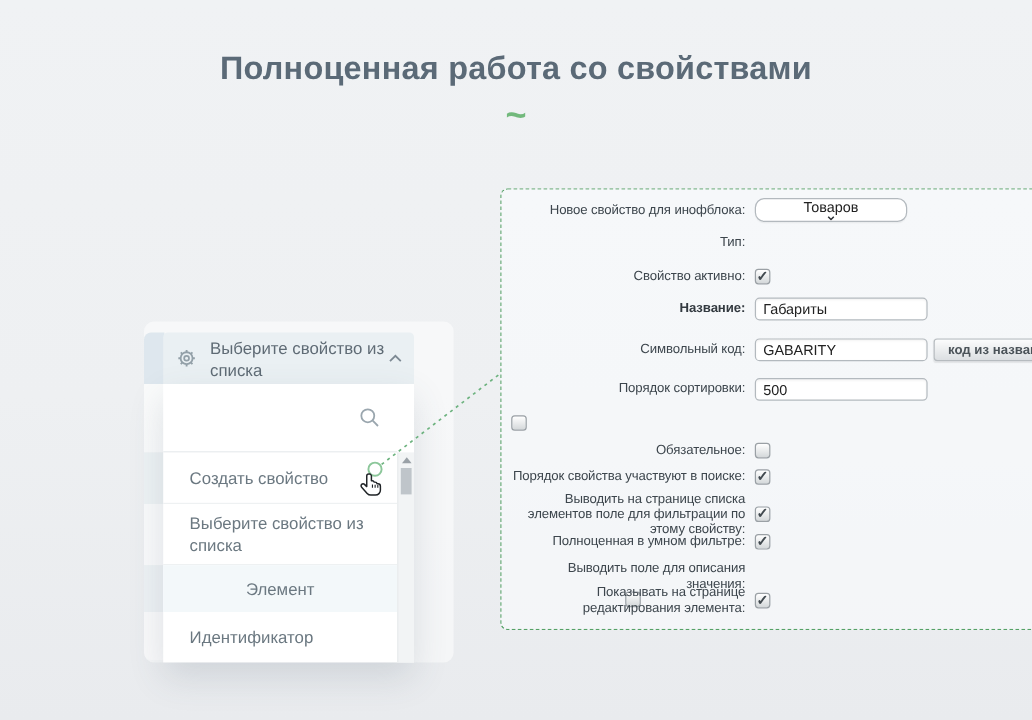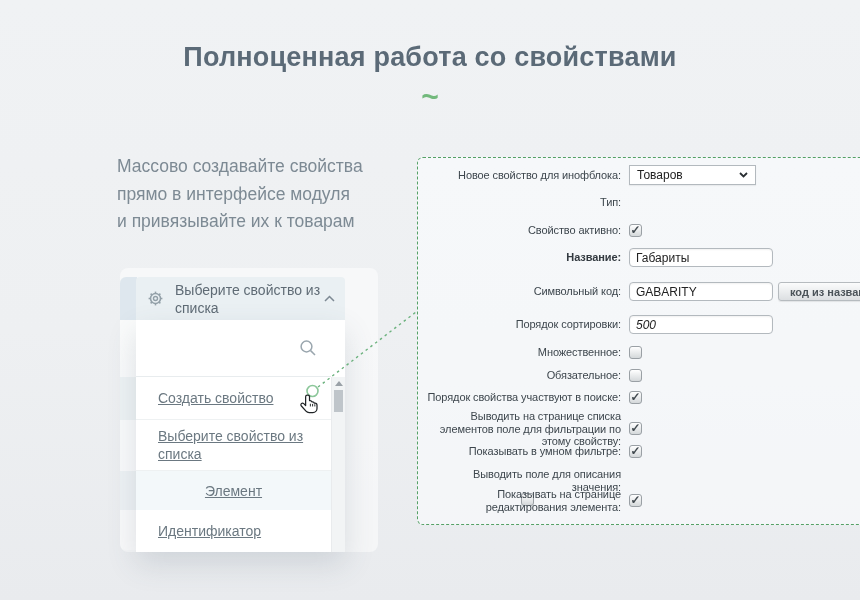--- a/index.html
+++ b/index.html
@@ -22,66 +22,61 @@
   
   .dd-header{position:absolute;left:136px;top:277px;width:209px;height:43px;background:#eaf0f3;
              border-radius:4px 4px 0 0;display:flex;align-items:center;box-sizing:border-box;
              padding:0 10px;cursor:pointer;}
   .dd-header .lbl{flex:1;font-size:14px;line-height:18px;color:#5f6b75;margin-left:10px;}
   .dd-body{position:absolute;left:136px;top:320px;width:209px;height:232px;background:#ffffff;
            box-shadow:0 12px 28px rgba(70,90,105,.16);}
   .dd-search{position:absolute;left:0;top:0;width:195px;height:57px;border-bottom:1px solid #e8ecee;
              box-sizing:border-box;display:flex;align-items:center;justify-content:flex-end;padding-right:14px;}
   .dd-item{position:absolute;left:0;width:195px;box-sizing:border-box;padding-left:22px;display:flex;
-           align-items:center;font-size:14px;line-height:18px;color:#6b7881;cursor:pointer;text-decoration:underline;}
+           align-items:center;font-size:14px;line-height:18px;color:#6b7881;cursor:pointer;}
   .dd-item.b{border-bottom:1px solid #eef1f2;}
   .dd-item.group{justify-content:center;padding-left:0;background:#f3f8fa;color:#6b7881;}
   .dd-scroll{position:absolute;right:0;top:57px;width:14px;height:175px;background:#f2f4f5;
              border-left:1px solid #e9ebed;box-sizing:border-box;}
   .sb-up{position:absolute;left:3px;top:4px;width:0;height:0;border-left:4px solid transparent;
          border-right:4px solid transparent;border-bottom:5px solid #9aa1a7;}
   .sb-thumb{position:absolute;left:2px;top:13px;width:9px;height:22px;background:#bfc5ca;}
 
   
   .overlay{position:absolute;left:0;top:0;width:860px;height:600px;pointer-events:none;}
 
   
   .panel{position:absolute;left:417px;top:157px;width:470px;height:368px;box-sizing:border-box;
          border:1px dashed #55a166;border-radius:6px;background:rgba(252,254,255,.55);}
   .frow{position:absolute;left:8px;display:flex;align-items:center;}
   .flabel{width:195px;text-align:right;font-size:11px;line-height:12.5px;color:#3d464d;
           letter-spacing:-.1px;margin-right:8px;flex:none;}
   .flabel.bold{font-weight:bold;color:#333a40;}
-  .fselect{height:20px;box-sizing:border-box;border:1px solid #b3b9be;border-radius:0;background:#fff;
+  .fselect{height:20px;box-sizing:border-box;border:1px solid #b3b9be;border-radius:8px;background:#fff;
            display:flex;align-items:center;justify-content:space-between;padding:0 7px;font-size:12px;
-           color:#222;cursor:pointer;box-shadow:0 1px 1px rgba(0,0,0,.05);}
+           color:#222;cursor:pointer;box-shadow:0 1px 1px rgba(0,0,0,.05);flex-direction:column;}
   .finput{height:19px;box-sizing:border-box;border:1px solid #b3b9be;border-radius:4px;background:#fff;
           padding:0 6px;font-size:12px;color:#222;font-family:"Liberation Sans",sans-serif;
           box-shadow:inset 0 1px 2px rgba(0,0,0,.06);}
   .fcheck{width:13px;height:13px;box-sizing:border-box;border:1px solid #9aa0a5;border-radius:3px;
           background:linear-gradient(#ffffff,#d4d8da);font-size:12px;line-height:11px;text-align:center;
           color:#41494f;font-weight:bold;cursor:pointer;flex:none;}
   .fbtn{height:19px;box-sizing:border-box;border:1px solid #b6bbbf;border-radius:3px;
         background:linear-gradient(#fbfcfc,#dcdfe2);font-size:11px;font-weight:bold;color:#4b5359;
         padding:0 11px;margin-left:5px;white-space:nowrap;cursor:pointer;
         font-family:"Liberation Sans",sans-serif;box-shadow:0 1px 1px rgba(0,0,0,.08);}
 </style>
 </head>
 <body>
 
 <div class="page">
 
   <div class="title">Полноценная работа со свойствами</div>
   <div class="tilde">~</div>
 
-  <div class="intro">
-    <div>Массово создавайте свойства</div>
-    <div>прямо в интерфейсе модуля</div>
-    <div>и привязывайте их к товарам</div>
-  </div>
 
   <div class="bg-card">
     <div class="bg-band" style="top:9px;height:43px;background:rgba(214,226,233,.75);border-radius:6px 0 0 0;"></div>
     <div class="bg-band" style="top:52px;height:57px;background:rgba(255,255,255,.4);"></div>
     <div class="bg-band" style="top:109px;height:43px;background:rgba(233,239,242,.7);"></div>
     <div class="bg-band" style="top:152px;height:51px;background:rgba(255,255,255,.4);"></div>
     <div class="bg-band" style="top:203px;height:39px;background:rgba(233,239,242,.7);"></div>
     <div class="bg-band" style="top:242px;height:40px;background:rgba(255,255,255,.4);border-radius:0 0 0 6px;"></div>
   </div>
 
@@ -150,45 +145,44 @@
     </div>
 
     <div class="frow" style="top:124px;">
       <span class="flabel">Символьный код:</span>
       <input class="finput" style="width: 144px;" value="GABARITY">
       <button class="fbtn">код из названия</button>
     </div>
 
     <div class="frow" style="top:157px;">
       <span class="flabel">Порядок сортировки:</span>
-      <input class="finput" style="width: 144px; font-style: italic;" value="500">
+      <input class="finput" style="width: 144px;" value="500">
     </div>
 
     <div class="frow" style="top:188px;">
-      <span class="flabel">Множественное:</span>
       <span class="fcheck"></span>
     </div>
 
     <div class="frow" style="top:211px;">
       <span class="flabel">Обязательное:</span>
       <span class="fcheck"></span>
     </div>
 
     <div class="frow" style="top:233px;">
       <span class="flabel">Порядок свойства участвуют в поиске:</span>
       <span class="fcheck on">✓</span>
     </div>
 
     <div class="frow" style="top:252px;">
       <span class="flabel">Выводить на странице списка элементов поле для фильтрации по этому свойству:</span>
       <span class="fcheck on">✓</span>
     </div>
 
     <div class="frow" style="top:287px;">
-      <span class="flabel">Показывать в умном фильтре:</span>
+      <span class="flabel">Полноценная в умном фильтре:</span>
       <span class="fcheck on">✓</span>
     </div>
 
     <div class="frow" style="top:310px;flex-direction:column;">
       <span class="flabel">Выводить поле для описания значения:</span>
       <span class="fcheck"></span>
     </div>
 
     <div class="frow" style="top:330px;">
       <span class="flabel">Показывать на странице редактирования элемента:</span>

